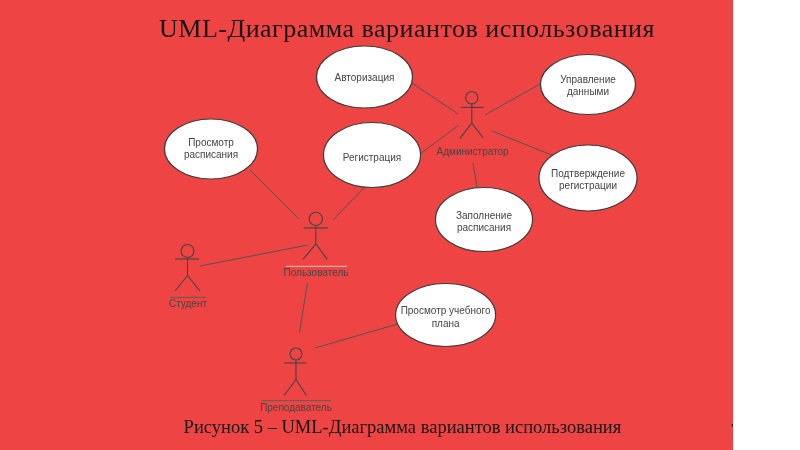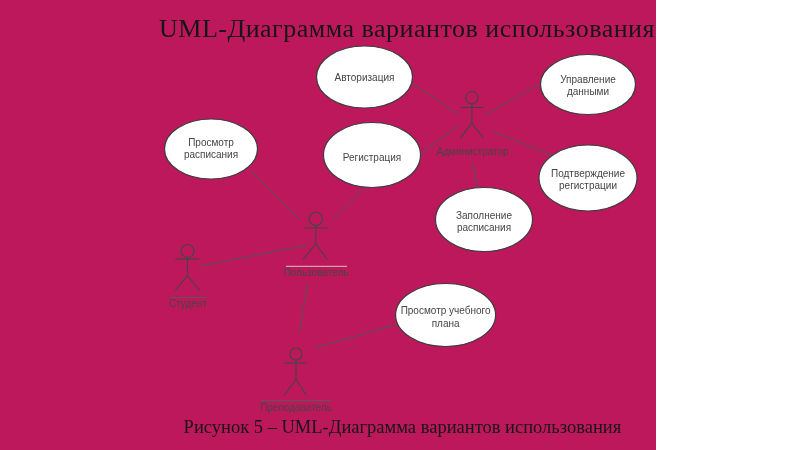--- a/index.html
+++ b/index.html
@@ -1,16 +1,16 @@
 <!DOCTYPE html>
 <html><head>
 <meta charset="utf-8">
 <style>
   html,body{margin:0;padding:0;background:#fff;}
-  .page{position:relative;width:656px;height:450px;background:#be185d;overflow:hidden;}
+  .page{position:relative;width:733px;height:450px;background:#ef4444;overflow:hidden;}
   svg text{font-family:"Liberation Sans",sans-serif;}
 </style>
 </head>
 <body>
 <div class="page">
 <svg width="800" height="450" viewBox="0 0 800 450">
 
   <text x="159" y="36.6" style="font-family:&quot;Liberation Serif&quot;,serif" font-size="26" letter-spacing="0.5" fill="#161616" id="title">UML-Диаграмма вариантов использования</text>
 
   <g stroke="#535353" stroke-width="1" fill="none">

